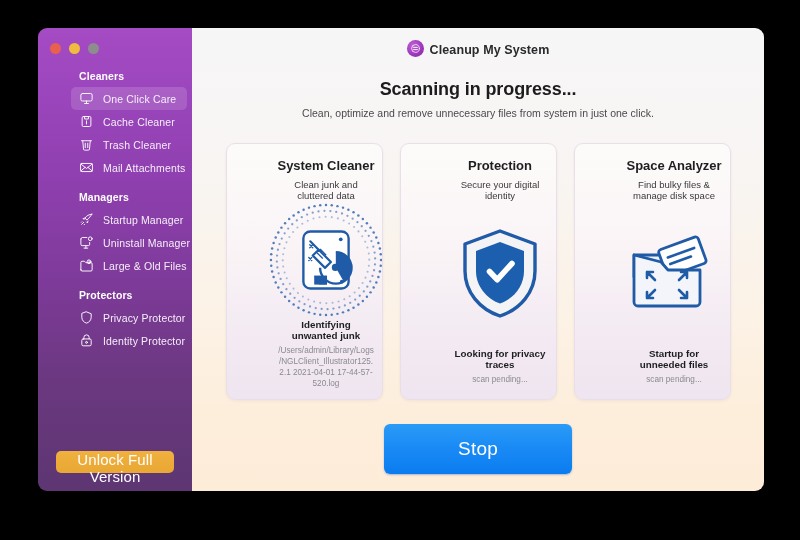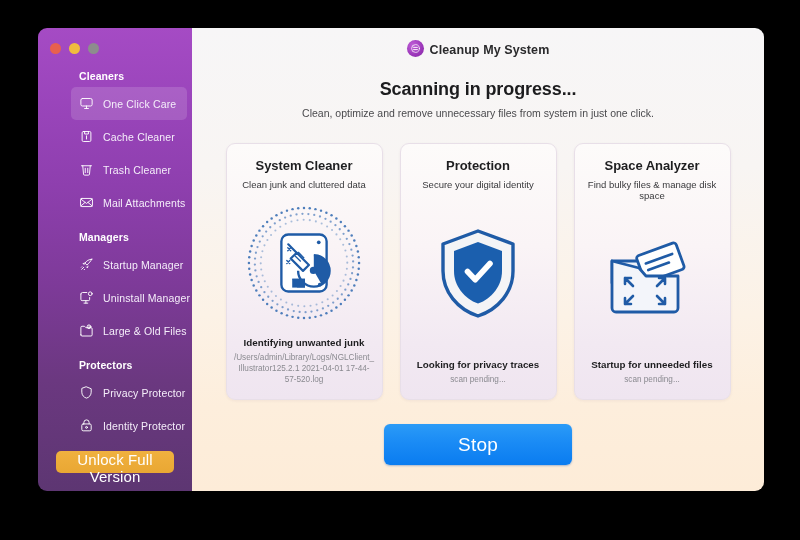--- a/index.html
+++ b/index.html
@@ -60,21 +60,21 @@
     font-weight: bold;
     color: #ffffff;
     padding: 0 0 5px 13px;
     letter-spacing: 0.1px;
   }
   .nav-group + .nav-group { margin-top: 12px; }
 
   .nav-item {
     display: flex;
     align-items: center;
-    height: 33px;
+    height: 23px;
     margin: 0 5px;
     padding-left: 8px;
     border-radius: 5px;
     gap: 9px;
     cursor: default;
   }
   .nav-item.active { background: rgba(255,255,255,0.14); }
 
   .nav-icon {
     width: 15px; height: 15px;
@@ -167,20 +167,21 @@
     height: 257px;
     border-radius: 9px;
     background: linear-gradient(180deg, #fdfbfa 0%, #faf4f6 40%, #f2e9f2 78%, #efe5f0 100%);
     border: 1px solid #e8dfe8;
     box-shadow: 0 1px 3px rgba(70,40,80,0.06);
     display: flex;
     flex-direction: column;
     align-items: center;
     padding-top: 14px;
     overflow: hidden;
+    padding-left: 44px;
   }
   .card-title {
     font-size: 13px;
     font-weight: bold;
     color: #1e1e20;
     letter-spacing: -0.05px;
   }
   .card-sub {
     margin-top: 6px;
     font-size: 9.5px;
@@ -212,21 +213,21 @@
     line-height: 1.35;
     color: #8a8a90;
     word-break: break-word;
   }
 
   
   .stop-wrap {
     margin-top: 24px;
   }
   .stop-btn {
-    width: 188px; height: 41px;
+    width: 188px; height: 50px;
     border: none;
     border-radius: 6px;
     background: linear-gradient(180deg, #2b9bf7 0%, #1a8bf5 45%, #0a7cf0 100%);
     color: #ffffff;
     font-family: "Liberation Sans", sans-serif;
     font-size: 19px;
     letter-spacing: 0.2px;
     cursor: pointer;
     box-shadow: 0 1px 2px rgba(10,80,180,0.35);
   }

